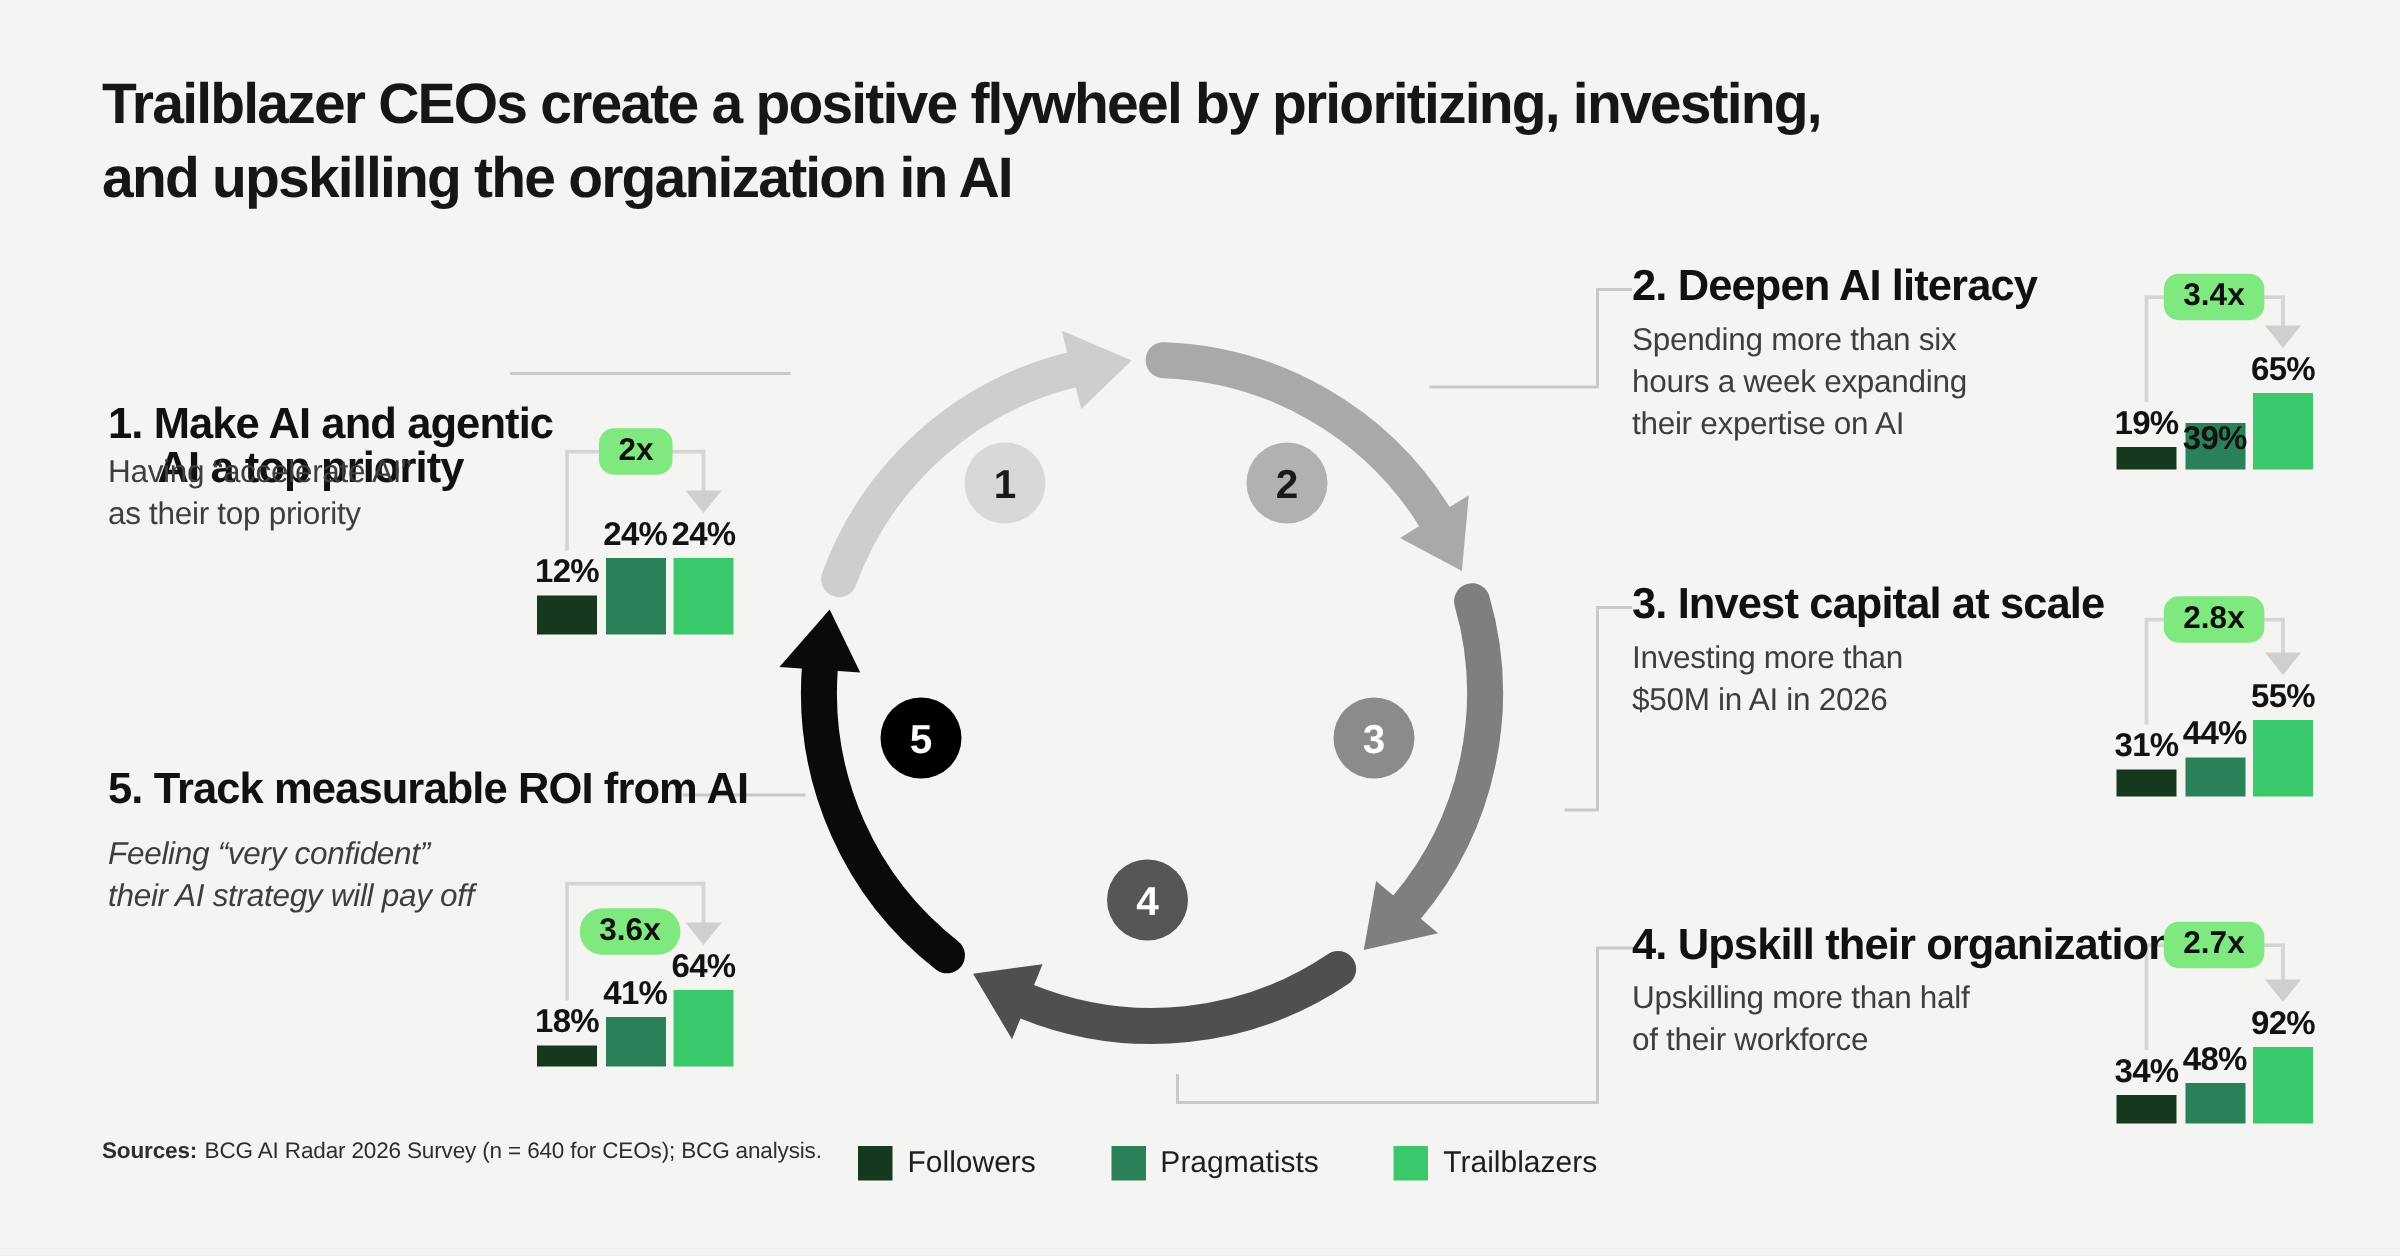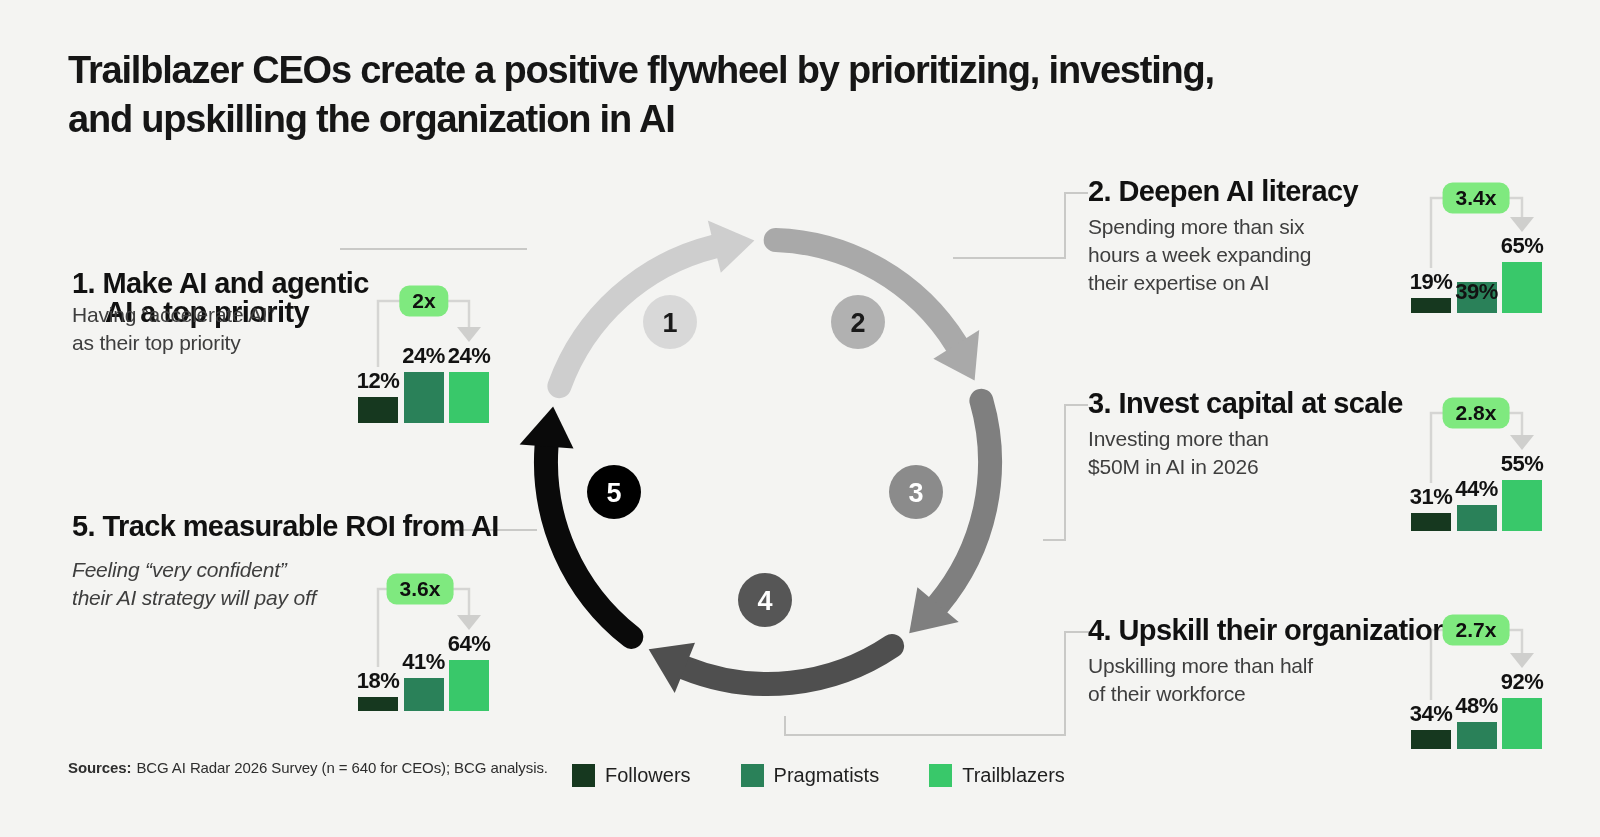--- a/index.html
+++ b/index.html
@@ -115,21 +115,21 @@
 of their workforce</div>
 
   <div class="sec-title" id="s5-title">5. Track measurable ROI from AI</div>
   <div class="sec-desc" id="s5-desc">Feeling “very confident”
 their AI strategy will pay off</div>
 
   <div class="badge" id="badge-1" style="left: 424px; top: 301px;">2x</div>
   <div class="badge" id="badge-2" style="left: 1476px; top: 198px;">3.4x</div>
   <div class="badge" id="badge-3" style="left: 1476px; top: 413px;">2.8x</div>
   <div class="badge" id="badge-4" style="left: 1476px; top: 630px;">2.7x</div>
-  <div class="badge" id="badge-5" style="left: 420px; top: 589px;">3.6x</div>
+  <div class="badge" id="badge-5" style="left: 420px; top: 621px; border-radius: 15px;">3.6x</div>
 
   <div class="legend">
     <div class="legend-item">
       <span class="swatch" style="background: rgb(22, 56, 31);"></span>
       <span>Followers</span>
     </div>
     <div class="legend-item">
       <span class="swatch" style="background: rgb(42, 129, 89);"></span>
       <span>Pragmatists</span>
     </div>

